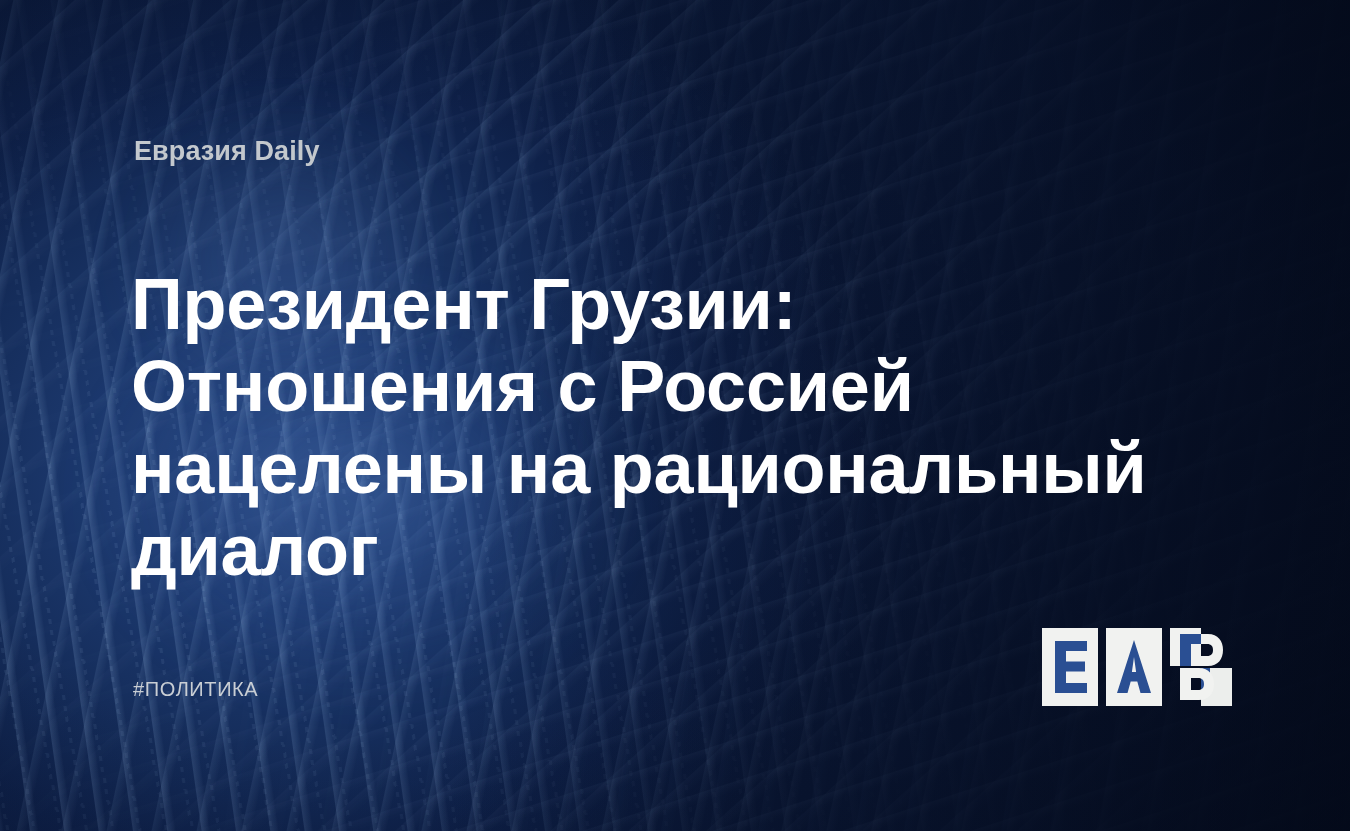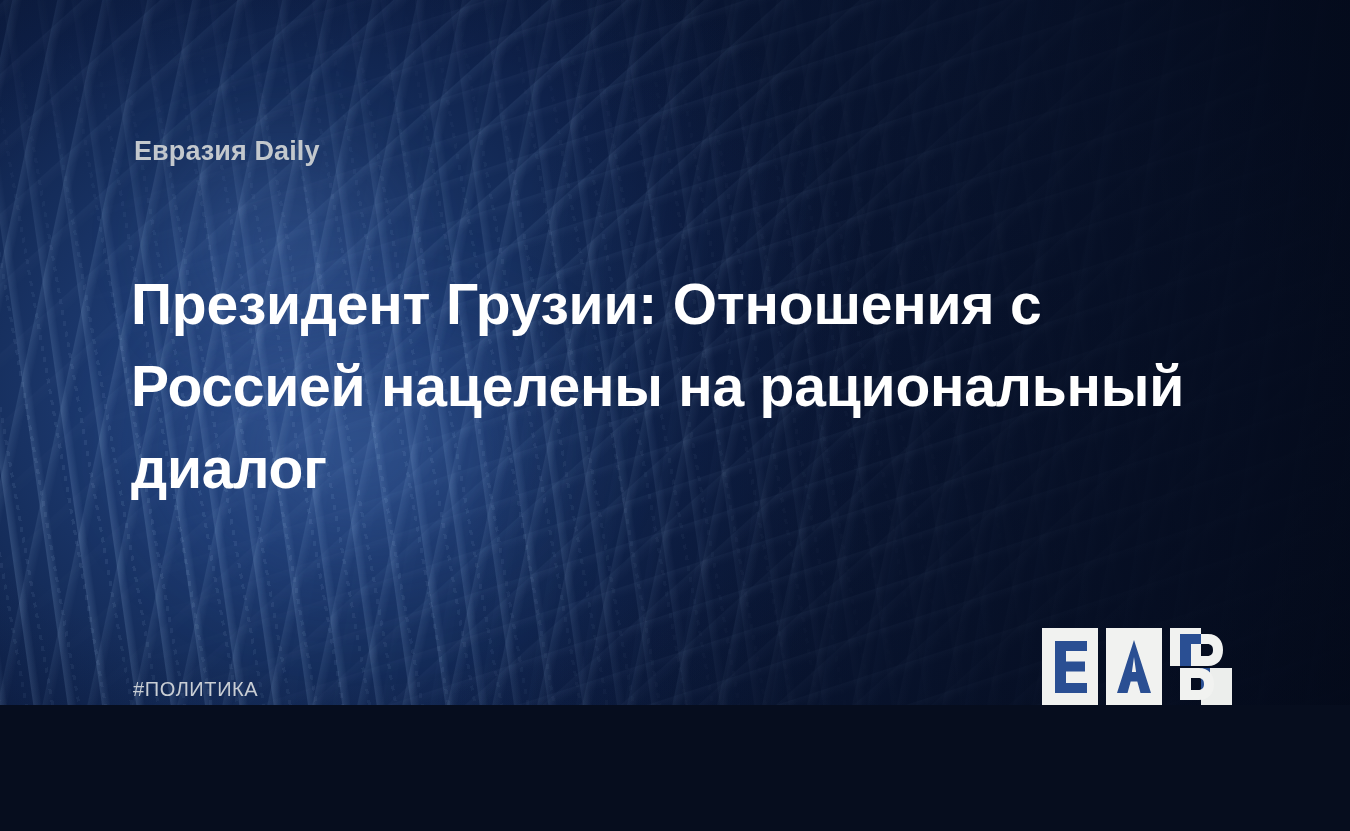--- a/index.html
+++ b/index.html
@@ -8,21 +8,21 @@
     padding: 0;
     background: #060d1e;
   }
   body {
     font-family: "Liberation Sans", sans-serif;
   }
 
   .card {
     position: relative;
     width: 1350px;
-    height: 705px;
+    height: 831px;
     overflow: hidden;
     background: #0c1c3f;
     isolation: isolate;
   }
 
   
   .bg-base {
     position: absolute;
     inset: 0;
     background:
@@ -183,21 +183,21 @@
     color: #c3c8cd;
     white-space: nowrap;
   }
 
   .headline {
     position: absolute;
     left: 131px;
     top: 263px;
     width: 1060px;
     margin: 0;
-    font-size: 57px;
+    font-size: 72px;
     line-height: 82px;
     font-weight: bold;
     color: #ffffff;
     letter-spacing: -0.2px;
   }
 
   .hashtag {
     position: absolute;
     left: 133px;
     top: 678px;

